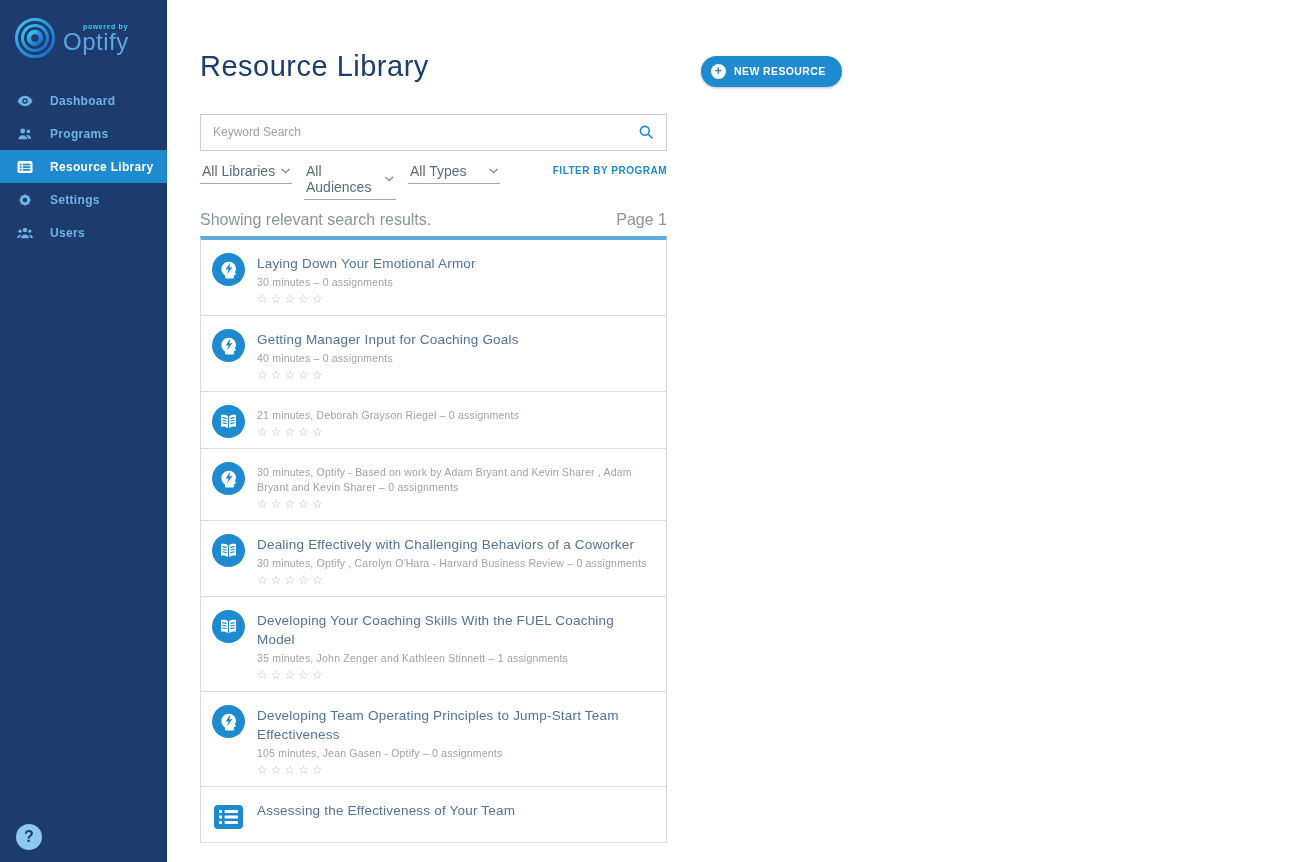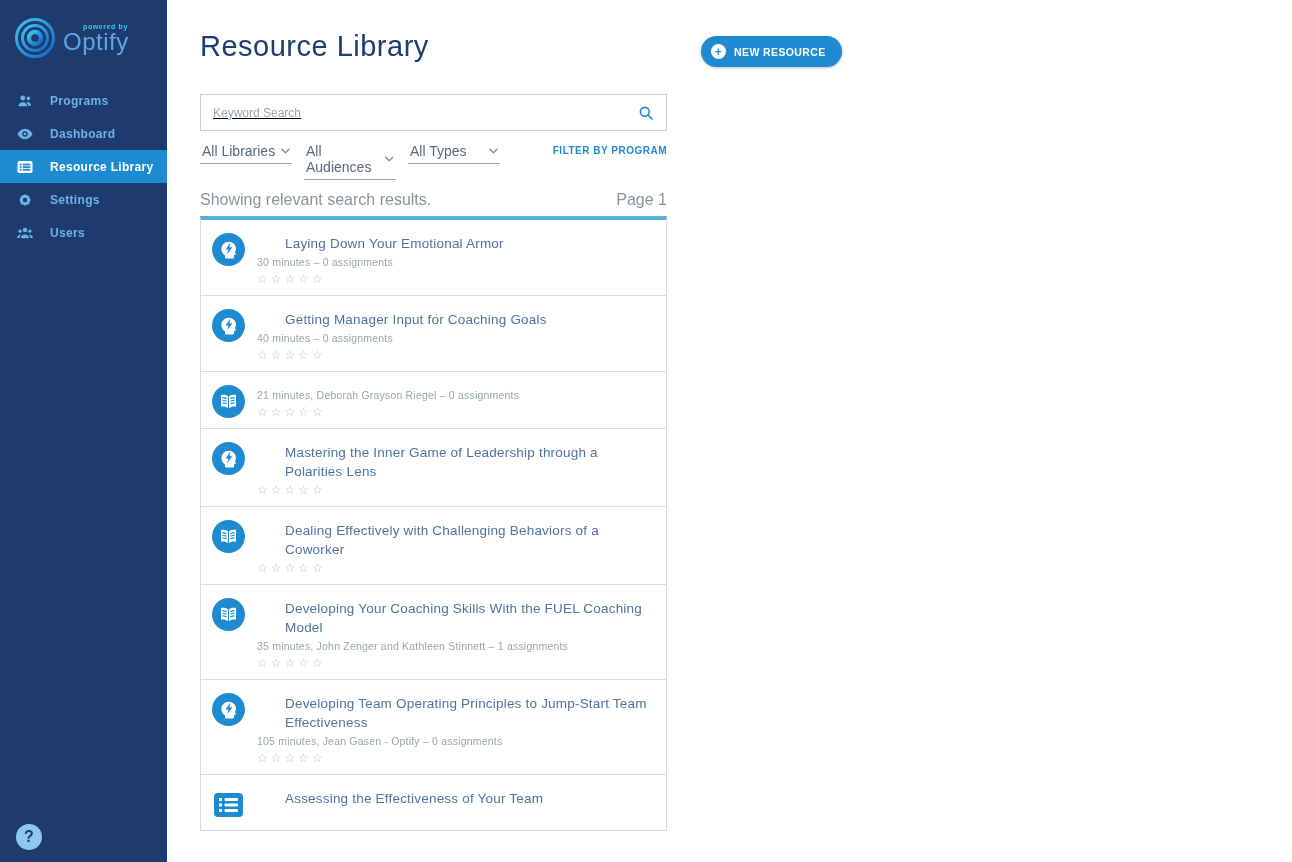--- a/index.html
+++ b/index.html
@@ -1,18 +1,18 @@
 <!DOCTYPE html>
 <html><head>
 <meta charset="utf-8">
 <style>
   * { margin:0; padding:0; box-sizing:border-box; }
   html,body { width:1292px; height:862px; overflow:hidden; background:#fff;
     font-family:"Liberation Sans", sans-serif; }
-  .app { display:flex; width:1292px; height:862px; }
+  .app { display:flex; width:1292px; height:862px;align-items:center; }
 
   
   .sidebar { position:relative; width:167px; height:862px; background:#1d3c6d; flex:0 0 167px; }
   .logo-block { display:flex; align-items:center; padding:16px 0 0 13px; }
   .logo-mark { width:44px; height:44px; }
   .logo-text { margin-left:6px; display:flex; flex-direction:column; }
   .powered-by { color:#3fc9f0; font-size:7px; letter-spacing:.6px; font-weight:bold; margin-left:20px; }
   .brand-name { color:#5da5e4; font-size:24px; font-weight:400; letter-spacing:.5px; line-height:24px; }
   .nav { margin-top:24px; }
   .nav-item { display:flex; align-items:center; height:33px; padding-left:16px;
@@ -30,21 +30,21 @@
   .new-resource-btn { position:absolute; left:534px; top:36px; height:31px; padding:0 16px 0 10px;
     background:#1e8bd1; border:none; border-radius:16px; color:#fff; font-size:10.5px; font-weight:bold;
     letter-spacing:.4px; display:flex; align-items:center; cursor:pointer;
     box-shadow:0 1px 3px rgba(0,0,0,.25); font-family:"Liberation Sans", sans-serif; }
   .plus-circle { width:15px; height:15px; border-radius:50%; background:#fff; color:#1e8bd1;
     display:flex; align-items:center; justify-content:center; font-size:12px; font-weight:bold;
     margin-right:8px; line-height:1; }
 
   .content-col { width:467px; }
   .search-box { margin-top:31px; width:467px; height:37px; border:1px solid #c9ced4;
-    display:flex; align-items:center; padding:0 12px; background:#fff;text-decoration:underline; }
+    display:flex; align-items:center; padding:0 12px; background:#fff; }
   .search-box input { flex:1; border:none; outline:none; font-size:12px; color:#444;
     font-family:"Liberation Sans", sans-serif; }
   .search-box input::placeholder { color:#9aa3ab; }
   .search-icon { width:16px; height:16px; flex:0 0 16px; cursor:pointer; }
 
   .filter-row { margin-top:10px; width:467px; height:22px; display:flex; align-items:flex-start; }
   .select-ctl { width:92px; margin-right:12px; border-bottom:1px solid #9aaab8;
     display:flex; align-items:center; justify-content:space-between; padding:2px 2px 4px 2px;
     font-size:14px; color:#5a6a7a; cursor:pointer; }
   .select-ctl .chev { width:9px; height:6px; }
@@ -56,21 +56,21 @@
 
   .resource-list { margin-top:7px; width:467px; border:1px solid #d8dcdf; border-top:4px solid #5badde; }
   .res-row { display:flex; padding:13px 12px 9px 11px; border-bottom:1px solid #d8dcdf; background:#fff; cursor:pointer; }
   .res-row:last-child { border-bottom:none; }
   .res-icon-wrap { width:33px; height:33px; flex:0 0 33px; margin-right:12px; }
   .res-icon { display:none; width:33px; height:33px; }
   .res-row[data-icon="mind"] .res-icon.mind { display:block; }
   .res-row[data-icon="book"] .res-icon.book { display:block; }
   .res-row[data-icon="tasklist"] .res-icon.tasklist { display:block; }
   .res-body { flex:1; padding-top:1px; }
-  .res-title { font-size:13.5px; color:#50739c; line-height:19px; letter-spacing:.2px;margin-left:28px; }
+  .res-title { font-size:13.5px; color:#50739c; line-height:19px; letter-spacing:.2px; }
   .res-meta { margin-top:2px; font-size:10.5px; color:#9aa4ac; line-height:15px; letter-spacing:.2px; }
   .res-stars { margin-top:2px; font-size:12px; color:#b9c2cb; letter-spacing:3px; }
 </style>
 </head>
 <body>
 
 <div class="app">
 
   <aside class="sidebar">
     <div class="logo-block">
@@ -87,38 +87,38 @@
       </svg>
       <div class="logo-text">
         <span class="powered-by">powered by</span>
         <span class="brand-name">Optify</span>
       </div>
     </div>
 
     <nav class="nav">
       <div class="nav-item">
         <span class="nav-icon">
+          <svg viewBox="0 0 24 24" width="18" height="18">
+              <path d="M12 5C6.8 5 3 9.6 2 12c1 2.4 4.8 7 10 7s9-4.6 10-7c-1-2.4-4.8-7-10-7z" fill="currentColor"></path>
+              <circle cx="12" cy="12" r="3.6" fill="#1d3c6d"></circle>
+              <circle cx="12" cy="12" r="1.8" fill="currentColor"></circle>
+            </svg>
+        </span>
+        <span class="nav-label">Dashboard</span>
+      </div>
+      <div class="nav-item">
+        <span class="nav-icon">
           <svg viewBox="0 0 24 24" width="18" height="18" fill="currentColor">
               <circle cx="9" cy="8" r="3.2"></circle>
               <path d="M3 19c0-3.3 2.7-5.5 6-5.5s6 2.2 6 5.5z"></path>
               <circle cx="16.5" cy="8.5" r="2.4"></circle>
               <path d="M15 13.2c2.8.2 5.2 2.1 5.2 5h-4.1c-.3-2-1.1-3.6-2.5-4.6.5-.3.9-.4 1.4-.4z"></path>
             </svg>
         </span>
         <span class="nav-label">Programs</span>
-      </div>
-      <div class="nav-item">
-        <span class="nav-icon">
-          <svg viewBox="0 0 24 24" width="18" height="18">
-              <path d="M12 5C6.8 5 3 9.6 2 12c1 2.4 4.8 7 10 7s9-4.6 10-7c-1-2.4-4.8-7-10-7z" fill="currentColor"></path>
-              <circle cx="12" cy="12" r="3.6" fill="#1d3c6d"></circle>
-              <circle cx="12" cy="12" r="1.8" fill="currentColor"></circle>
-            </svg>
-        </span>
-        <span class="nav-label">Dashboard</span>
       </div>
       <div class="nav-item active">
         <span class="nav-icon">
           <svg viewBox="0 0 24 24" width="18" height="18">
               <rect x="2" y="4" width="20" height="16" rx="2.5" fill="#ffffff"></rect>
               <g fill="#1e8bd1">
                 <rect x="5" y="7.5" width="2.4" height="2.4"></rect>
                 <rect x="9" y="7.5" width="10" height="2.4"></rect>
                 <rect x="5" y="11" width="2.4" height="2.4"></rect>
                 <rect x="9" y="11" width="10" height="2.4"></rect>
@@ -262,21 +262,21 @@
   <div class="res-row" data-icon="mind">
     <span class="res-icon-wrap">
       <svg class="res-icon mind" viewBox="0 0 33 33">
         <circle cx="16.5" cy="16.5" r="16.5" fill="#1e8bd1"></circle>
         <path d="M13 25v-2.6c-2.2-1.3-3.6-3.6-3.6-6.3 0-4.1 3.3-7.4 7.4-7.4 4 0 7.2 3.1 7.2 7.1 0 1.2-.4 2.3-1 3.3l1.1 2.6h-2v2.3c0 .9-.8 1.6-1.7 1.6H14z" fill="#ffffff"></path>
         <polygon points="18.3,9.5 13.6,16.6 16.5,16.6 15.1,21.4 20.3,14.3 17.4,14.3" fill="#1e8bd1"></polygon>
       </svg>
 
     </span>
     <div class="res-body">
-      <div class="res-title">Mastering the Inner Game of Leadership through a Polarities Lens</div>
+      <div class="res-meta">30 minutes, Optify - Based on work by Adam Bryant and Kevin Sharer , Adam Bryant and Kevin Sharer – 0 assignments</div>
       <div class="res-stars">☆☆☆☆☆</div>
     </div>
   </div>
 
   <div class="res-row" data-icon="book">
     <span class="res-icon-wrap">
 
       <svg class="res-icon book" viewBox="0 0 33 33">
         <circle cx="16.5" cy="16.5" r="16.5" fill="#1e8bd1"></circle>
         <path d="M16 11.2c-2.2-1.6-5.4-1.9-7-1.1v11.6c2-.6 5-.2 7 1.3zM17 11.2c2.2-1.6 5.4-1.9 7-1.1v11.6c-2-.6-5-.2-7 1.3z" fill="#ffffff"></path>
@@ -286,20 +286,21 @@
                   <line x1="10.8" y1="17.8" x2="14.2" y2="18.6"></line>
           <line x1="22.2" y1="12.6" x2="18.8" y2="13.4"></line>
                   <line x1="22.2" y1="15.2" x2="18.8" y2="16"></line>
                   <line x1="22.2" y1="17.8" x2="18.8" y2="18.6"></line>
         </g>
       </svg>
 
     </span>
     <div class="res-body">
       <div class="res-title">Dealing Effectively with Challenging Behaviors of a Coworker</div>
+      <div class="res-meta">30 minutes, Optify , Carolyn O'Hara - Harvard Business Review – 0 assignments</div>
       <div class="res-stars">☆☆☆☆☆</div>
     </div>
   </div>
 
   <div class="res-row" data-icon="book">
     <span class="res-icon-wrap">
 
       <svg class="res-icon book" viewBox="0 0 33 33">
         <circle cx="16.5" cy="16.5" r="16.5" fill="#1e8bd1"></circle>
         <path d="M16 11.2c-2.2-1.6-5.4-1.9-7-1.1v11.6c2-.6 5-.2 7 1.3zM17 11.2c2.2-1.6 5.4-1.9 7-1.1v11.6c-2-.6-5-.2-7 1.3z" fill="#ffffff"></path>

